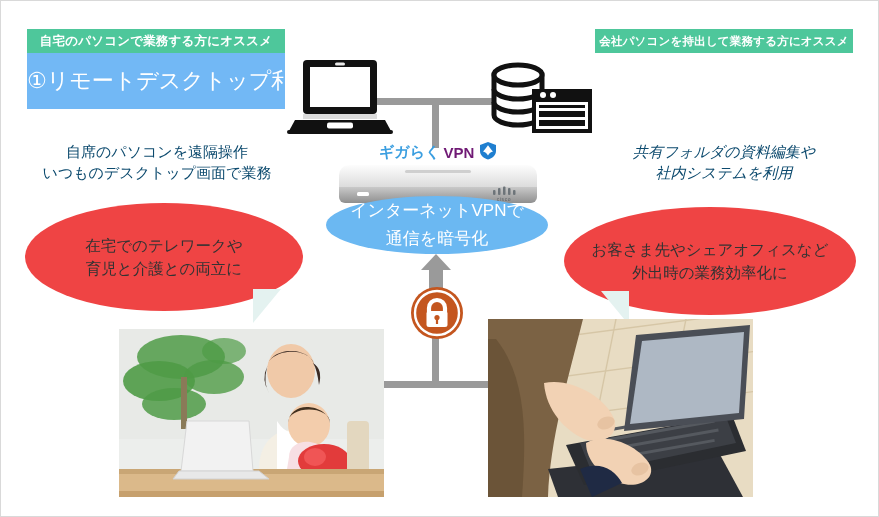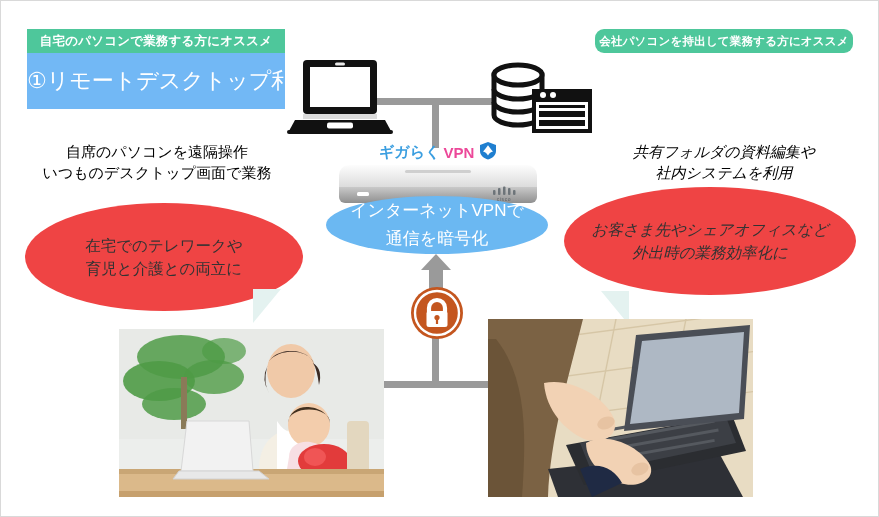--- a/index.html
+++ b/index.html
@@ -15,30 +15,30 @@
   .banner .band-green{
     background:#4ec79b;color:#ffffff;text-align:center;
     font-size:12.5px;font-weight:bold;letter-spacing:.2px;
     height:24px;line-height:24px;white-space:nowrap;overflow:hidden;
   }
   .banner .band-blue{
     background:#72b8f5;color:#ffffff;text-align:center;
     font-size:22px;height:56px;line-height:56px;white-space:nowrap;overflow:hidden;
   }
   .banner-caption{
-    position:absolute;width:290px;text-align:center;color:#000000;
+    position:absolute;width:290px;text-align:center;color:#0c4a6e;
     font-size:15px;line-height:21px;white-space:pre-line;
   }
   
   .logo{
     position:absolute;display:flex;align-items:center;gap:3px;
     font-size:15px;font-weight:bold;color:#2b7fd4;white-space:nowrap;
   }
   .logo .gk{color:#3a9ee0;}
-  .logo .vpn{color:#ec4899;}
+  .logo .vpn{color:#701a75;}
   
   .router{position:absolute;}
   
   .vpn-ellipse{
     position:absolute;border-radius:50%;background:#6bb8f2;color:#ffffff;
     display:flex;flex-direction:column;align-items:center;justify-content:center;
     font-size:17px;line-height:28px;text-align:center;white-space:pre-line;
   }
   
   .bubble{
@@ -64,21 +64,21 @@
   <div class="line" style="left:431px;top:286px;width:7px;height:100px;"></div>
 
   <div class="banner" style="left:26px;top:28px;">
     <div class="band-green">自宅のパソコンで業務する方にオススメ</div>
     <div class="band-blue">①リモートデスクトップ利用</div>
   </div>
   <div class="banner-caption" style="left:11px;top:140px;">自席のパソコンを遠隔操作
 いつものデスクトップ画面で業務</div>
 
   <div class="banner" style="left:594px;top:28px;">
-    <div class="band-green" style="font-size:11.5px;border-radius:9px;">会社パソコンを持出して業務する方にオススメ</div>
+    <div class="band-green" style="font-size:11.5px;">会社パソコンを持出して業務する方にオススメ</div>
   </div>
   <div class="banner-caption" style="left:578px;top:140px;font-style:italic;">共有フォルダの資料編集や
 社内システムを利用</div>
 
   <div class="icon" style="left:286px;top:57px;">
     <svg width="106" height="76" viewBox="0 0 106 76">
       <rect x="16" y="2" width="74" height="54" rx="4" fill="#111111"></rect>
       <rect x="23" y="9" width="60" height="40" fill="#ffffff"></rect>
       <rect x="48" y="4.5" width="10" height="3" rx="1.5" fill="#e9e9e9"></rect>
       <rect x="16" y="56" width="74" height="5" fill="#dcdcdc"></rect>
@@ -162,21 +162,21 @@
       <rect x="16.5" y="25" width="21" height="16" rx="2.5" fill="#ffffff"></rect>
       <circle cx="27" cy="31.5" r="2.6" fill="#c4561f"></circle>
       <rect x="25.9" y="32" width="2.2" height="6" fill="#c4561f"></rect>
     </svg>
   </div>
 
   <div class="bubble" style="left:24px;top:202px;width:278px;height:108px;">在宅でのテレワークや
 育児と介護との両立に</div>
   <div class="bubble-tail" style="left:252px;top:288px;border-left:28px solid #e4f2f0;border-bottom:34px solid transparent;"></div>
 
-  <div class="bubble" style="left:563px;top:186px;width:292px;height:108px;font-style:italic;">お客さま先やシェアオフィスなど
+  <div class="bubble" style="left:563px;top:206px;width:292px;height:108px;">お客さま先やシェアオフィスなど
 外出時の業務効率化に</div>
   <div class="bubble-tail" style="left:600px;top:290px;border-right:28px solid #e4f2f0;border-bottom:34px solid transparent;"></div>
 
   <div class="photo" style="left:118px;top:328px;width:265px;height:168px;">
     <svg width="265" height="168" viewBox="0 0 265 168" aria-hidden="true">
       <rect width="265" height="168" fill="#eceeec"></rect>
       <rect x="0" y="0" width="265" height="110" fill="#e8eae7"></rect>
 
       <g fill="#4f9b46">
         <ellipse cx="62" cy="28" rx="44" ry="22" opacity=".85"></ellipse>

